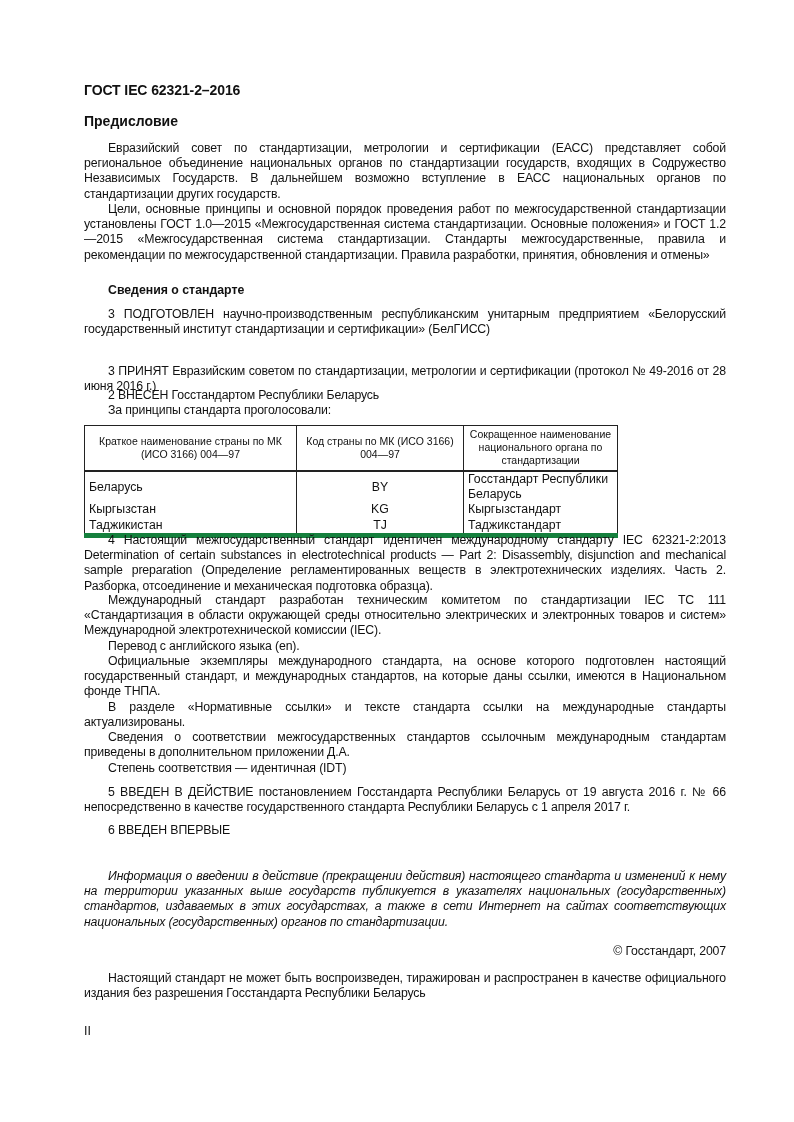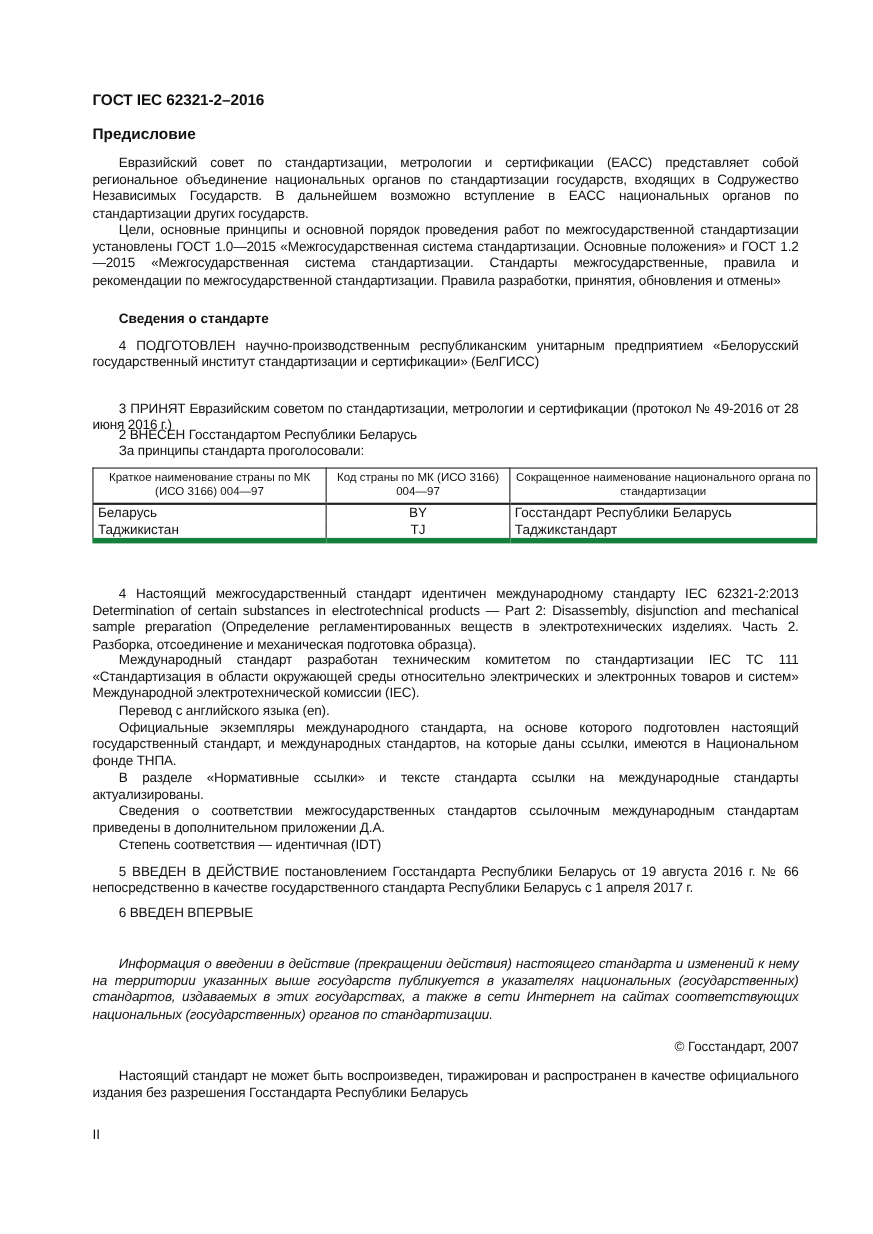--- a/index.html
+++ b/index.html
@@ -19,21 +19,21 @@
     position: absolute; left: 84px; width: 642px;
     font-size: 12.3px; line-height: 15.2px; text-align: justify;
     text-indent: 24px; letter-spacing: -0.15px;
   }
   .italic { font-style: italic; }
   .right { text-align: right; text-indent: 0; }
   .sub-h {
     position: absolute; left: 108px; font-weight: bold; font-size: 12.3px;
   }
   table.votes {
-    position: absolute; left: 84px; top: 425px; width: 659px;
+    position: absolute; left: 84px; top: 425px; width: 534px;
     border-collapse: collapse; font-size: 12.3px;
   }
   table.votes th {
     font-weight: normal; font-size: 10.5px; line-height: 13px;
     border: 1px solid #222; border-bottom: 2px solid #222;
     padding: 2px 3px 3px 3px; text-align: center; vertical-align: middle;
   }
   table.votes td {
     border-left: 1px solid #222; border-right: 1px solid #222;
     padding: 0 4px; line-height: 15.2px; height: 15px;
@@ -51,38 +51,43 @@
 
 <div class="doc-code">ГОСТ IEC 62321-2–2016</div>
 
 <div class="title">Предисловие</div>
 
 <div class="p" style="top:141px;">Евразийский совет по стандартизации, метрологии и сертификации (ЕАСС) представляет собой региональное объединение национальных органов по стандартизации государств, входящих в Содружество Независимых Государств. В дальнейшем возможно вступление в ЕАСС национальных органов по стандартизации других государств.</div>
 <div class="p" style="top:202px;">Цели, основные принципы и основной порядок проведения работ по межгосударственной стандартизации установлены ГОСТ 1.0—2015 «Межгосударственная система стандартизации. Основные положения» и ГОСТ 1.2—2015 «Межгосударственная система стандартизации. Стандарты межгосударственные, правила и рекомендации по межгосударственной стандартизации. Правила разработки, принятия, обновления и отмены»</div>
 
 <div class="sub-h" style="top:283px;">Сведения о стандарте</div>
 
-<div class="p" style="top:307px;">4 ПОДГОТОВЛЕН научно-производственным республиканским унитарным предприятием «Белорусский государственный институт стандартизации и сертификации» (БелГИСС)</div>
+<div class="p" style="top:307px;">3 ПОДГОТОВЛЕН научно-производственным республиканским унитарным предприятием «Белорусский государственный институт стандартизации и сертификации» (БелГИСС)</div>
 <div class="p" style="top:341px;margin-top:47px;">2 ВНЕСЕН Госстандартом Республики Беларусь</div>
 <div class="p" style="top:364px;">3 ПРИНЯТ Евразийским советом по стандартизации, метрологии и сертификации (протокол № 49-2016 от 28 июня 2016 г.)</div>
 <div class="p" style="top:403px;">За принципы стандарта проголосовали:</div>
 
 <table class="votes">
   <thead>
     <tr>
       <th class="col1">Краткое наименование страны по МК (ИСО 3166) 004—97</th>
       <th class="col2">Код страны по МК (ИСО 3166) 004—97</th>
       <th>Сокращенное наименование национального органа по стандартизации</th>
     </tr>
   </thead>
   <tbody>
     <tr>
       <td>Беларусь</td>
       <td class="code">BY</td>
       <td>Госстандарт Республики Беларусь</td>
+    </tr>
+    <tr>
+      <td>Кыргызстан</td>
+      <td class="code">KG</td>
+      <td>Кыргызстандарт</td>
     </tr>
     <tr>
       <td>Таджикистан</td>
       <td class="code">TJ</td>
       <td>Таджикстандарт</td>
     </tr>
   </tbody>
 </table>
 
 <div class="p" style="top:533px;">4 Настоящий межгосударственный стандарт идентичен международному стандарту IEC 62321-2:2013 Determination of certain substances in electrotechnical products — Part 2: Disassembly, disjunction and mechanical sample preparation (Определение регламентированных веществ в электротехнических изделиях. Часть 2. Разборка, отсоединение и механическая подготовка образца).</div>

